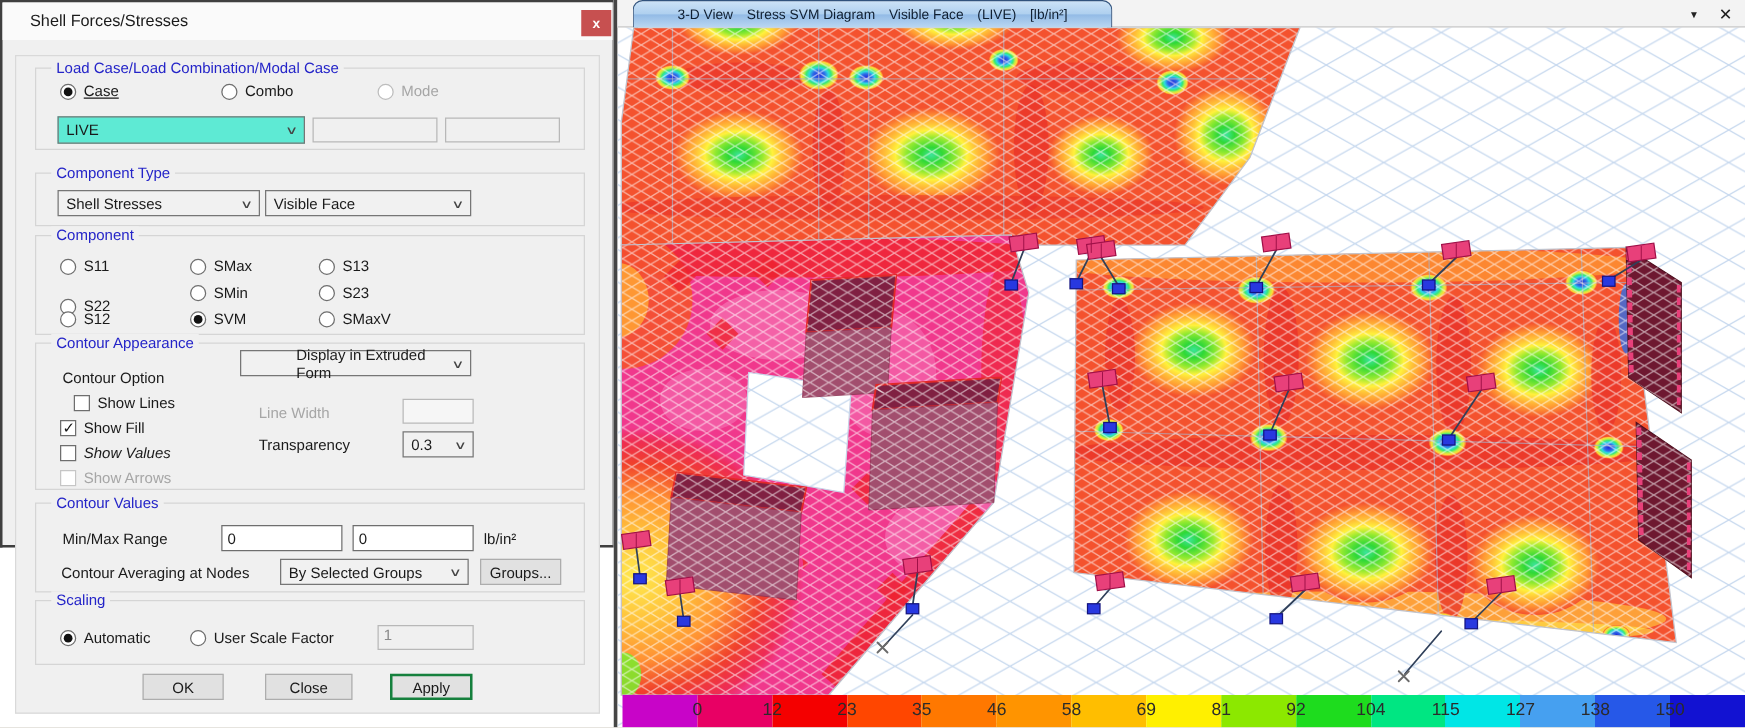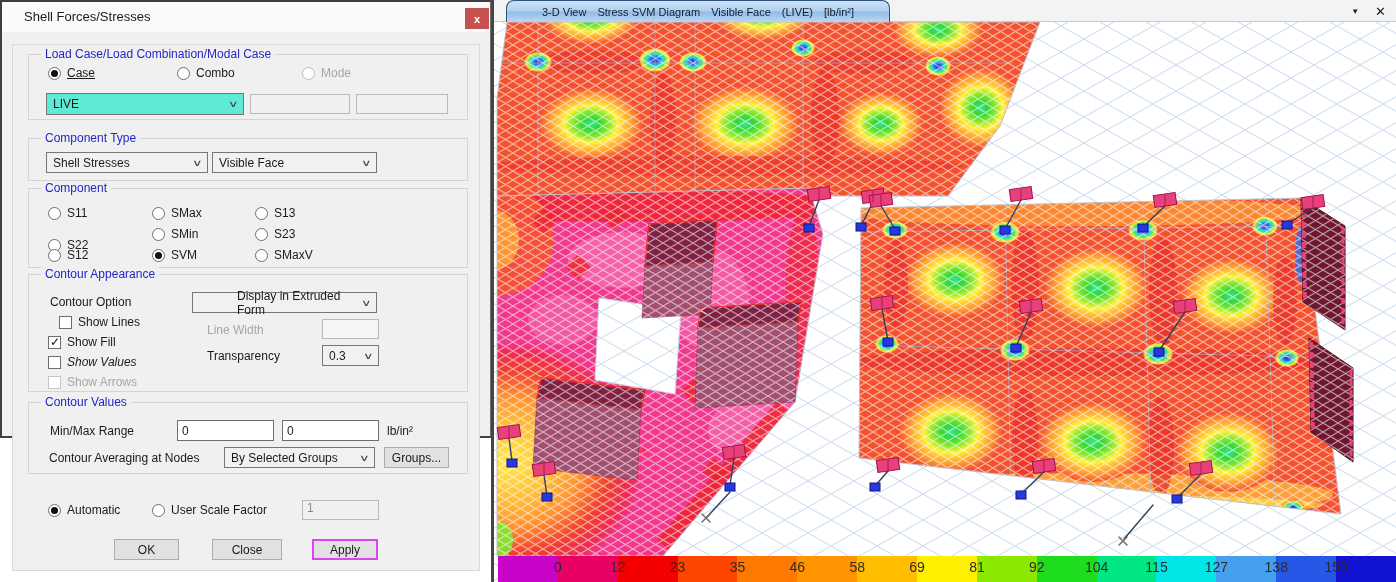--- a/index.html
+++ b/index.html
@@ -27,21 +27,21 @@
   .combo{position:absolute;background:#F1F1F1;border:1px solid #767676;font-size:12px;color:#1A1A1A;
          display:flex;align-items:center;padding:0 6px;cursor:pointer;}
   .combo .chev{margin-left:auto;color:#444;font-size:9px;transform:scaleX(1.6);}
   .tbox{position:absolute;background:#fff;border:1px solid #6E6E6E;font-size:12px;color:#1A1A1A;padding:0 4px;}
   input.tbox{outline:none;}
   .tbox.dis{background:#F0F0F0;border-color:#B8B8B8;color:#8A8A8A;}
   .lbl{position:absolute;font-size:12px;color:#1A1A1A;white-space:nowrap;}
   .lbl.dis{color:#A6A6A6;}
   .btn{position:absolute;background:#E1E1E1;border:1px solid #ADADAD;font-size:12px;color:#1A1A1A;
        display:flex;align-items:center;justify-content:center;cursor:pointer;}
-  .btn.primary{border:2px solid #d946ef;}
+  .btn.primary{border:2px solid #15803d;}
 
   
   .viewport{position:absolute;left:491px;top:0;width:905px;height:582px;background:#fff;border-left:3px solid #454545;}
   .scene{position:absolute;left:0;top:0;width:902px;height:582px;}
   .topbar{position:absolute;left:0;top:0;width:902px;height:22px;background:#F3F3F3;border-bottom:1px solid #C9C9C9;}
   .viewtab{position:absolute;left:12px;top:0;width:384px;height:22px;border:1px solid #31527C;border-bottom:none;
            border-radius:8px 8px 0 0;background:linear-gradient(180deg,#CCE2F7 0%,#AFD0EF 48%,#93BBE6 52%,#BAD7F2 100%);
            display:flex;align-items:center;justify-content:center;gap:11px;font-size:11px;color:#0F1E30;cursor:pointer;}
   .winctl{position:absolute;right:10px;top:0;height:22px;display:flex;align-items:center;gap:16px;color:#222;}
   .winctl .menu{font-size:8px;cursor:pointer;}
@@ -137,21 +137,21 @@
       </div>
     <div class="row" style="left:253px;top:246px;">
         <span class="radio"></span>
         <span>SMaxV</span>
       </div>
 
     <div class="group" style="left:26px;top:272px;width:440px;height:118px;">
       <span class="caption">Contour Appearance</span>
     </div>
     <span class="lbl" style="left:48px;top:293px;">Contour Option</span>
-    <div class="combo" style="left:190px;top:290px;width:185px;height:21px;padding-left:44px;">
+    <div class="combo" style="left:190px;top:278px;width:185px;height:21px;padding-left:44px;">
       <span>Display in Extruded Form</span>
       <span class="chev">∨</span>
     </div>
     <div class="row" style="left:46px;top:313px;padding-left:11px;">
         <span class="check"></span>
         <span>Show Lines</span>
       </div>
     <div class="row" style="left:46px;top:333px;">
         <span class="check on"></span>
         <span>Show Fill</span>
@@ -181,20 +181,23 @@
     <span class="lbl" style="left:385px;top:422px;">lb/in²</span>
     <span class="lbl" style="left:47px;top:449px;">Contour Averaging at Nodes</span>
     <div class="combo" style="left:222px;top:445px;width:151px;height:21px;">
       <span>By Selected Groups</span>
       <span class="chev">∨</span>
     </div>
     <div class="btn" style="left:382px;top:445px;width:65px;height:21px;">
       <span>Groups...</span>
     </div>
 
+    <div class="group" style="left:26px;top:478px;width:440px;height:52px;">
+      <span class="caption">Scaling</span>
+    </div>
     <div class="row" style="left:46px;top:501px;">
       <span class="radio sel"></span>
       <span>Automatic</span>
     </div>
     <div class="row" style="left:150px;top:501px;">
       <span class="radio"></span>
       <span>User Scale Factor</span>
     </div>
     <div class="tbox dis" style="left:300px;top:498px;width:77px;height:20px;">
       <span>1</span>

